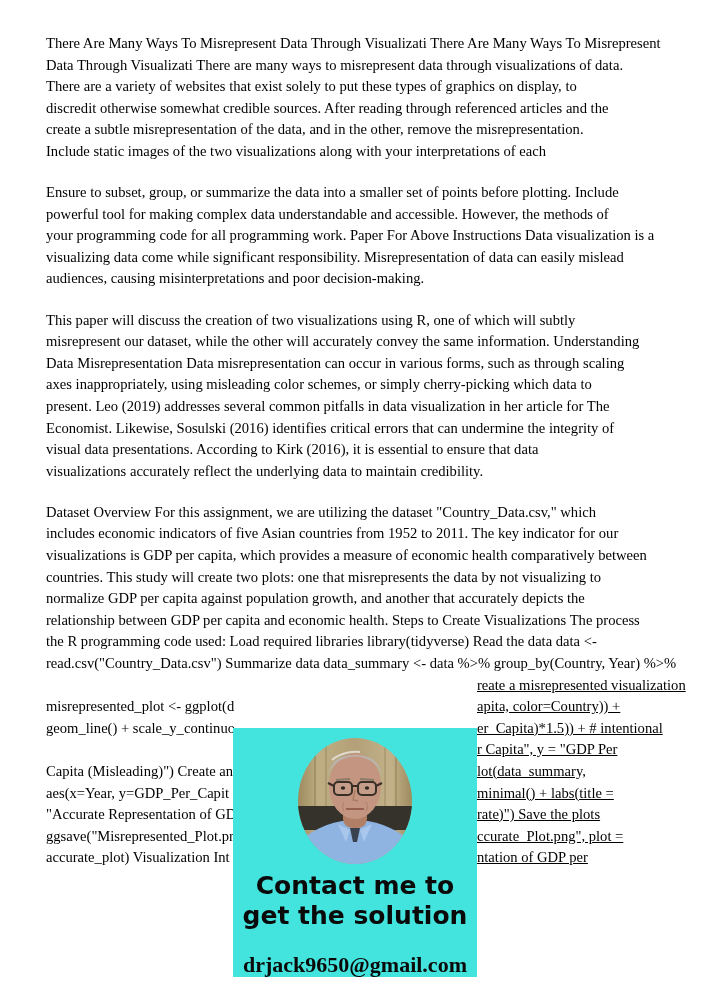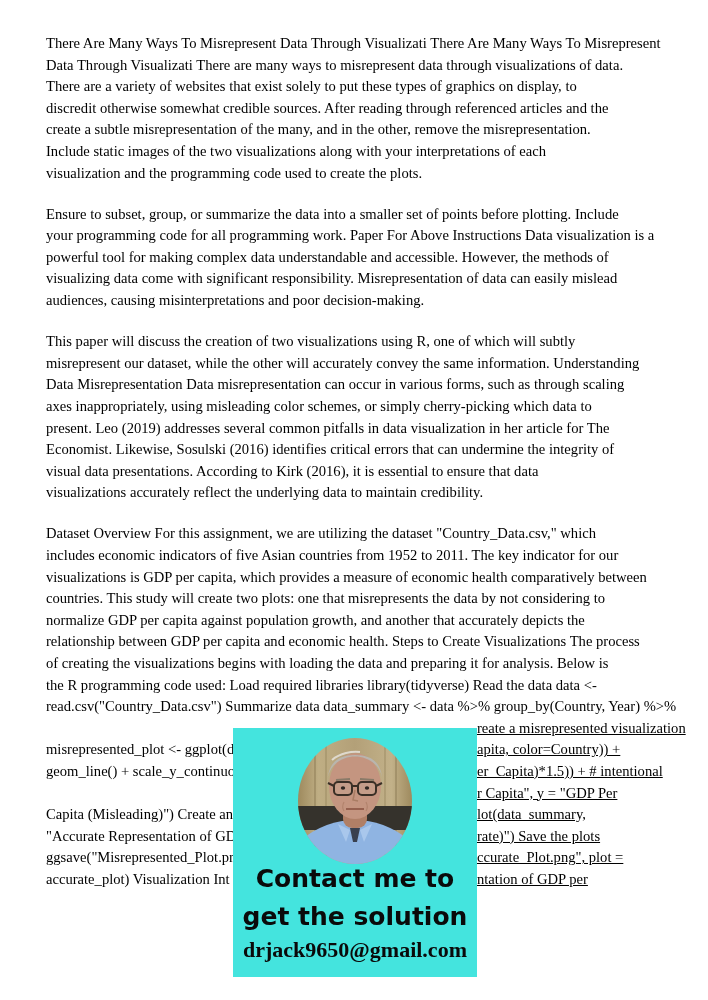--- a/index.html
+++ b/index.html
@@ -11,71 +11,70 @@
   .paragraph{margin:0 0 19.5px 0;}
   .line{white-space:nowrap;position:relative;height:21.6px;}
   .frag-right{position:absolute;left:431px;top:0;text-decoration:underline;}
   
   .promo-card{position:absolute;left:233px;top:728px;width:244px;height:249px;
               background:#44e4de;z-index:5;text-align:center;overflow:hidden;}
   .photo-oval{width:114px;height:126px;margin:10px auto 0;border-radius:50%;
               overflow:hidden;display:block;}
   .photo-oval svg{display:block;}
   .promo-headline{font-family:"DejaVu Sans",sans-serif;font-weight:700;
-                  font-size:25px;line-height:30px;color:#0a0a0a;}
+                  font-size:25px;line-height:30px;color:#0a0a0a;margin-top:7px;}
   .promo-email{font-family:"Liberation Serif",serif;font-weight:700;
-               font-size:22px;line-height:28px;color:#0a0a0a;margin-top:4px;}
+               font-size:22px;line-height:28px;color:#0a0a0a;margin-top:20px;}
 </style>
 </head>
 <body>
 
 <div class="page">
 
   <div class="text-col" id="doc-text">
       <div class="paragraph">
         <div class="line">There Are Many Ways To Misrepresent Data Through Visualizati There Are Many Ways To Misrepresent</div>
         <div class="line">Data Through Visualizati There are many ways to misrepresent data through visualizations of data.</div>
         <div class="line">There are a variety of websites that exist solely to put these types of graphics on display, to</div>
         <div class="line">discredit otherwise somewhat credible sources. After reading through referenced articles and the</div>
-        <div class="line">create a subtle misrepresentation of the many, and in the other, remove the misrepresentation.</div>
+        <div class="line">create a subtle misrepresentation of the data, and in the other, remove the misrepresentation.</div>
         <div class="line">Include static images of the two visualizations along with your interpretations of each</div>
-        <div class="line">visualization and the programming code used to create the plots.</div>
       </div>
       <div class="paragraph">
         <div class="line">Ensure to subset, group, or summarize the data into a smaller set of points before plotting. Include</div>
+        <div class="line">powerful tool for making complex data understandable and accessible. However, the methods of</div>
         <div class="line">your programming code for all programming work. Paper For Above Instructions Data visualization is a</div>
-        <div class="line">powerful tool for making complex data understandable and accessible. However, the methods of</div>
-        <div class="line">visualizing data come with significant responsibility. Misrepresentation of data can easily mislead</div>
+        <div class="line">visualizing data come while significant responsibility. Misrepresentation of data can easily mislead</div>
         <div class="line">audiences, causing misinterpretations and poor decision-making.</div>
       </div>
       <div class="paragraph">
         <div class="line">This paper will discuss the creation of two visualizations using R, one of which will subtly</div>
         <div class="line">misrepresent our dataset, while the other will accurately convey the same information. Understanding</div>
         <div class="line">Data Misrepresentation Data misrepresentation can occur in various forms, such as through scaling</div>
         <div class="line">axes inappropriately, using misleading color schemes, or simply cherry-picking which data to</div>
         <div class="line">present. Leo (2019) addresses several common pitfalls in data visualization in her article for The</div>
         <div class="line">Economist. Likewise, Sosulski (2016) identifies critical errors that can undermine the integrity of</div>
         <div class="line">visual data presentations. According to Kirk (2016), it is essential to ensure that data</div>
         <div class="line">visualizations accurately reflect the underlying data to maintain credibility.</div>
       </div>
       <div class="paragraph">
         <div class="line">Dataset Overview For this assignment, we are utilizing the dataset "Country_Data.csv," which</div>
         <div class="line">includes economic indicators of five Asian countries from 1952 to 2011. The key indicator for our</div>
         <div class="line">visualizations is GDP per capita, which provides a measure of economic health comparatively between</div>
-        <div class="line">countries. This study will create two plots: one that misrepresents the data by not considering to</div>
+        <div class="line">countries. This study will create two plots: one that misrepresents the data by not visualizing to</div>
         <div class="line">normalize GDP per capita against population growth, and another that accurately depicts the</div>
         <div class="line">relationship between GDP per capita and economic health. Steps to Create Visualizations The process</div>
-        <div class="line">of creating the visualizations begins with loading the data and preparing it for analysis. Below is</div>
         <div class="line">the R programming code used: Load required libraries library(tidyverse) Read the data data &lt;-</div>
         <div class="line">read.csv("Country_Data.csv") Summarize data data_summary &lt;- data %&gt;% group_by(Country, Year) %&gt;%</div>
         <div class="line"><span class="frag-right">reate a misrepresented visualization</span></div>
         <div class="line"><span class="frag-left">misrepresented_plot &lt;- ggplot(d</span><span class="frag-right">apita, color=Country)) +</span></div>
         <div class="line"><span class="frag-left">geom_line() + scale_y_continuo</span><span class="frag-right">er_Capita)*1.5)) + # intentional</span></div>
         <div class="line"><span class="frag-right">r Capita", y = "GDP Per</span></div>
         <div class="line"><span class="frag-left">Capita (Misleading)") Create an</span><span class="frag-right">lot(data_summary,</span></div>
+        <div class="line"><span class="frag-left">aes(x=Year, y=GDP_Per_Capit</span><span class="frag-right">minimal() + labs(title =</span></div>
         <div class="line"><span class="frag-left">"Accurate Representation of GD</span><span class="frag-right">rate)") Save the plots</span></div>
         <div class="line"><span class="frag-left">ggsave("Misrepresented_Plot.pr</span><span class="frag-right">ccurate_Plot.png", plot =</span></div>
         <div class="line"><span class="frag-left">accurate_plot) Visualization Int</span><span class="frag-right">ntation of GDP per</span></div>
       </div>
     </div>
 
   <div class="promo-card" style="background: rgb(68, 228, 222);">
     <span class="photo-oval">
       <svg width="114" height="126" viewBox="0 0 114 126" xmlns="http://www.w3.org/2000/svg">
         <defs>
@@ -108,17 +107,17 @@
         <path d="M54,48 L60,48" stroke="#3a2f26" stroke-width="2"></path>
         <path d="M36,48 L30,45 M78,48 L84,45" stroke="#3a2f26" stroke-width="2"></path>
         <ellipse cx="45" cy="50" rx="2.2" ry="1.8" fill="#2f2620"></ellipse>
         <ellipse cx="69" cy="50" rx="2.2" ry="1.8" fill="#2f2620"></ellipse>
         <path d="M57,52 L55,62 L60,63" stroke="#a97c63" stroke-width="1.5" fill="none"></path>
         <path d="M48,71 L66,71" stroke="#96604e" stroke-width="2" fill="none"></path>
         <path d="M46,64 C44,68 44,70 46,73 M68,64 C70,68 70,70 68,73" stroke="#b2836c" stroke-width="1.2" fill="none"></path>
       </svg>
     </span>
     <div class="promo-headline">Contact me to</div>
-    <div class="promo-headline" style="margin-top:8px;">get the solution</div>
+    <div class="promo-headline" style="margin-top:0;">get the solution</div>
     <div class="promo-email">drjack9650@gmail.com</div>
   </div>
 
 </div>
 
 </body></html>

